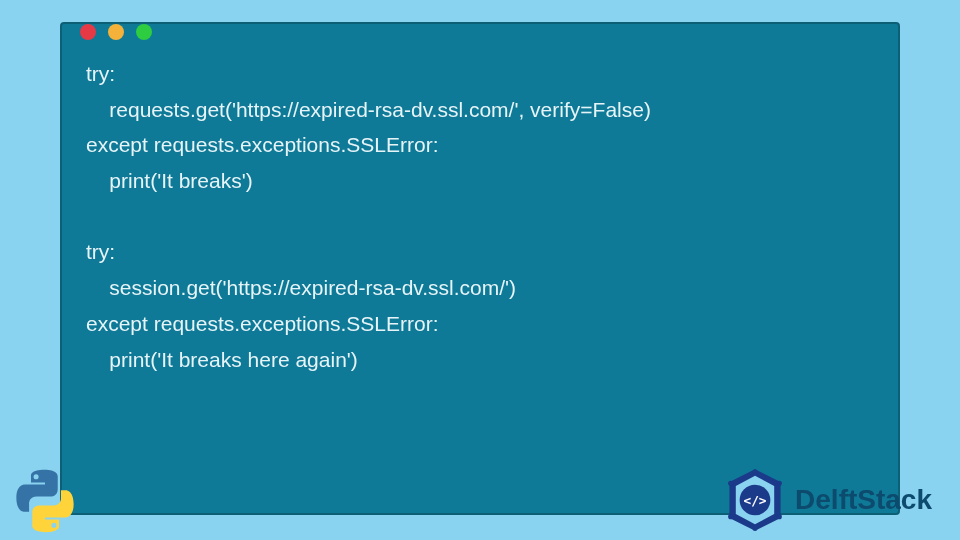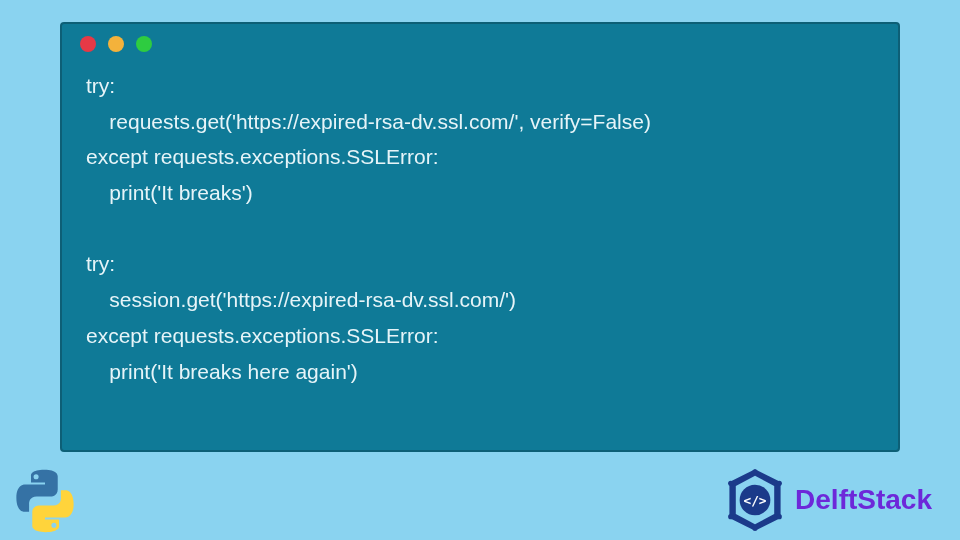--- a/index.html
+++ b/index.html
@@ -9,25 +9,24 @@
     background: #8ad3f0;
     font-family: Arial, Helvetica, sans-serif;
     position: relative;
     overflow: hidden;
   }
   .code-window {
     position: absolute;
     top: 22px;
     left: 60px;
     width: 840px;
-    height: 430px;
+    height: 493px;
     background: #0f7a97;
     border: 2px solid #0d5f76;
     border-radius: 4px;
-    padding-top: 12px;
   }
   .window-dots {
     display: flex;
     gap: 12px;
     padding-left: 18px;
     padding-bottom: 10px;
   }
   .dot {
     width: 16px;
     height: 16px;
@@ -46,21 +45,21 @@
   }
   .branding {
     position: absolute;
     right: 28px;
     bottom: 8px;
     display: flex;
     align-items: center;
     gap: 8px;
   }
   .brand-text {
-    color: #6d28d9;
+    color: #0c4a6e;
     font-size: 28px;
     font-weight: 600;
   }
   .python-logo {
     position: absolute;
     left: 10px;
     bottom: 4px;
     width: 70px;
     height: 70px;
   }

